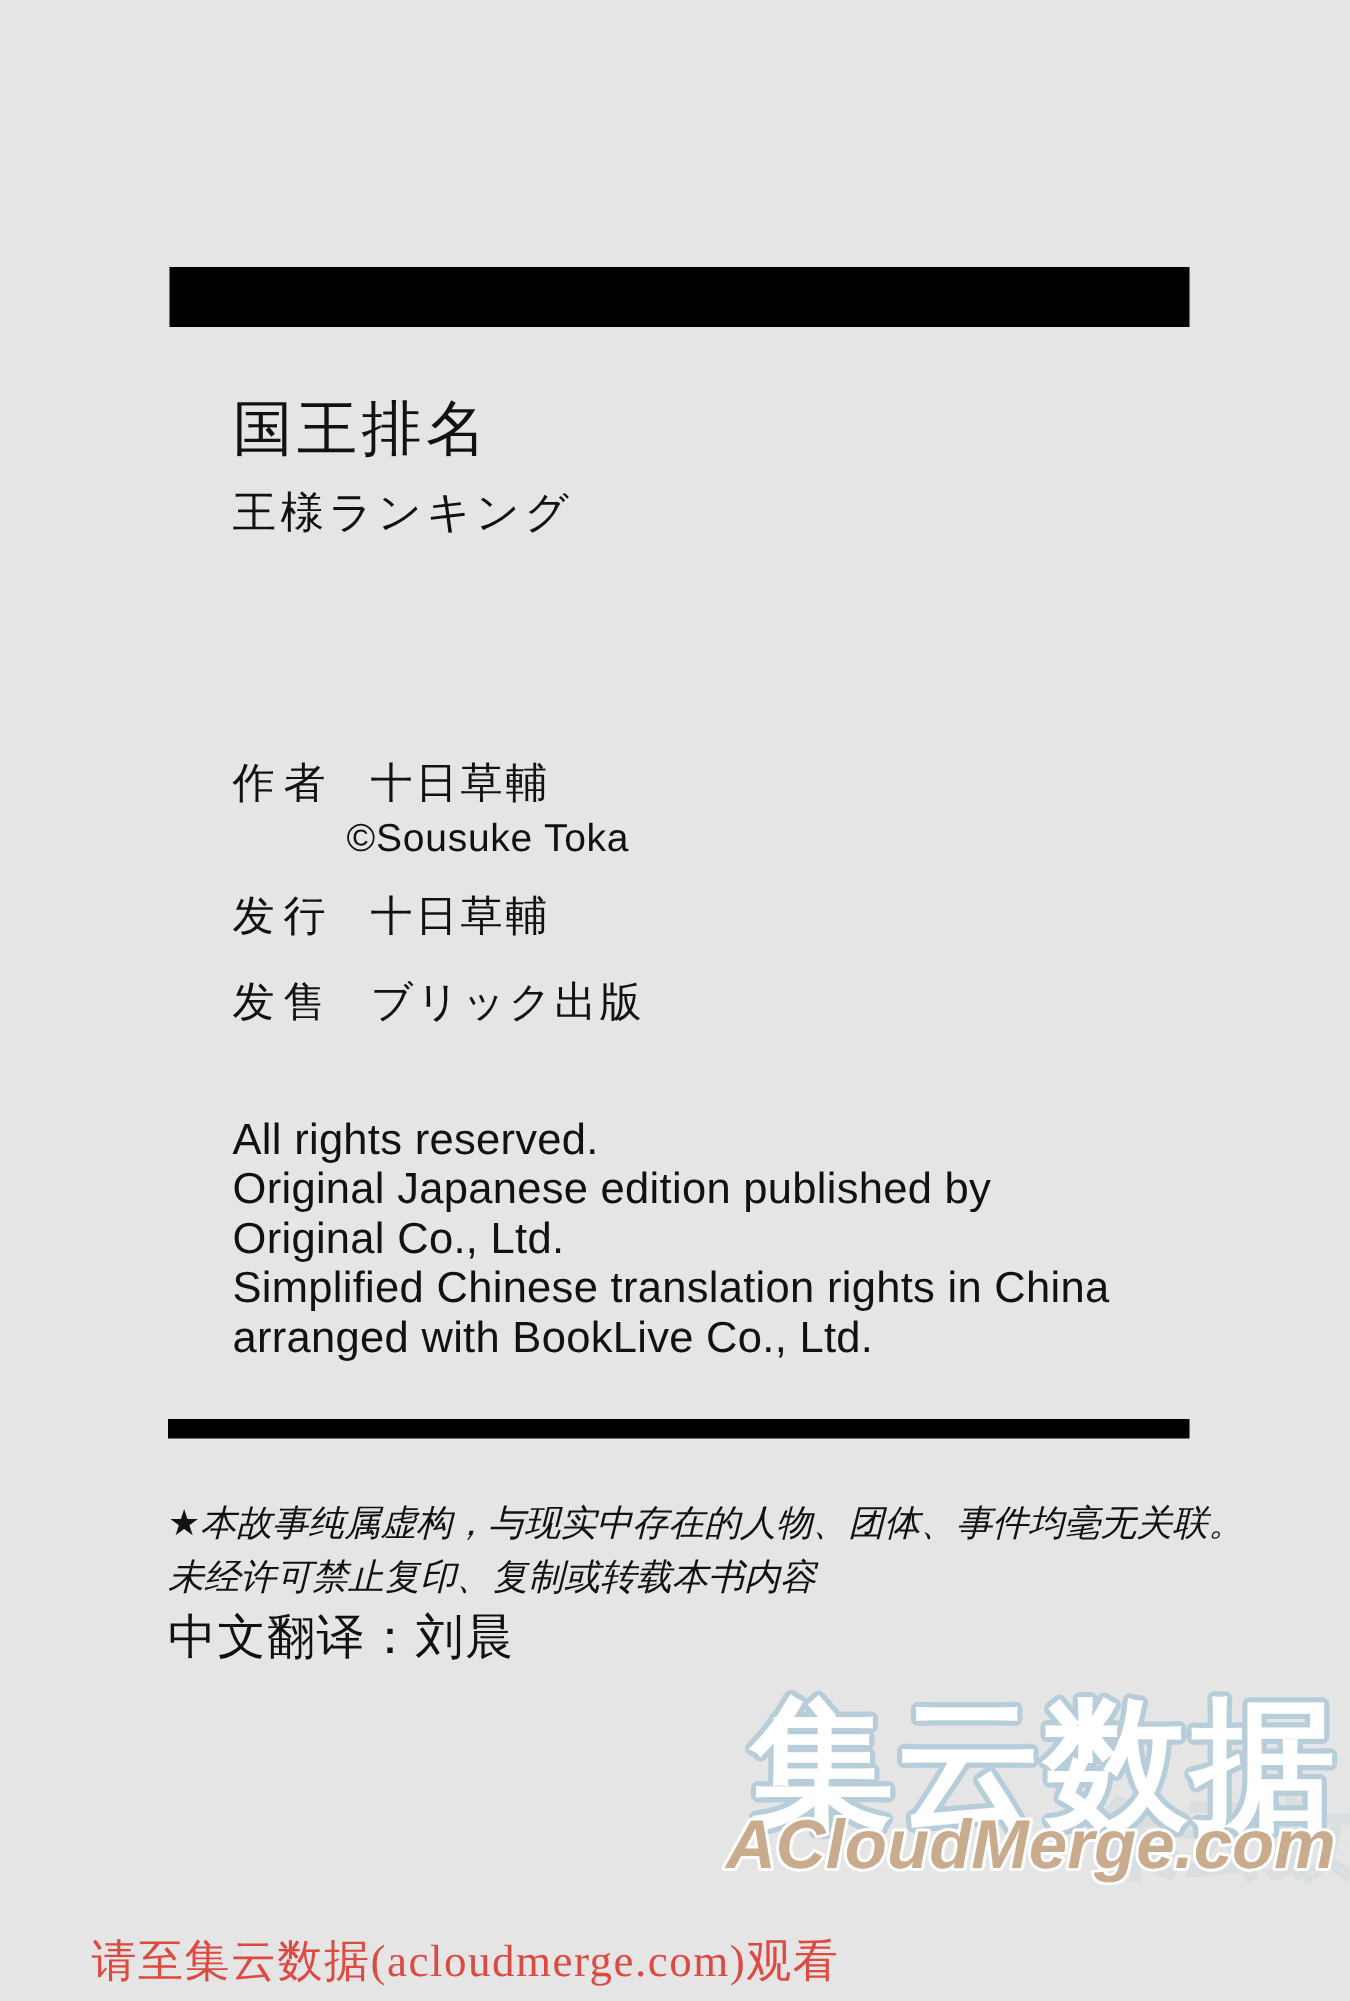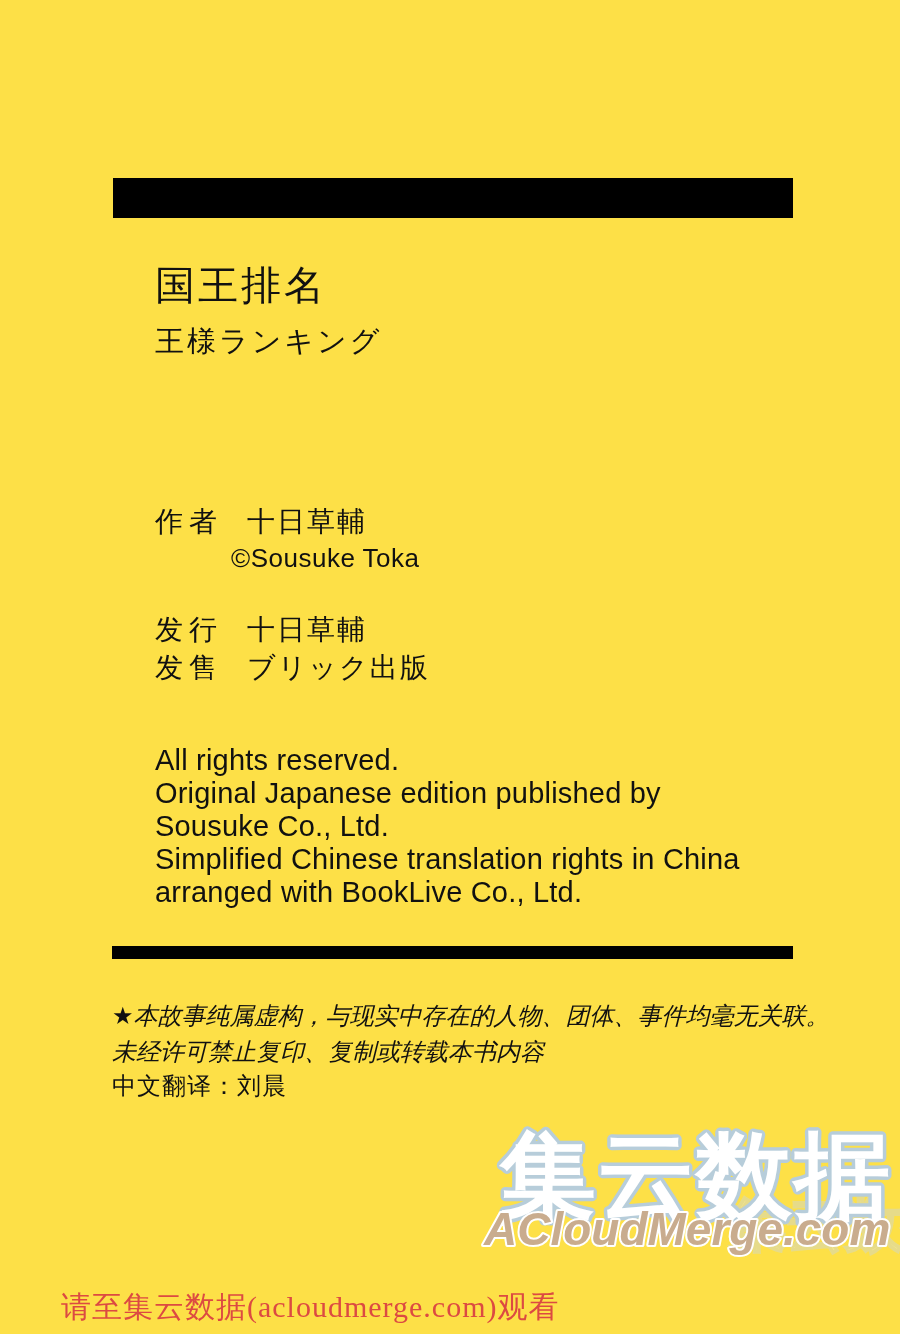--- a/index.html
+++ b/index.html
@@ -5,21 +5,21 @@
   html, body {
     margin: 0;
     padding: 0;
     background: #ffffff;
     font-family: "Liberation Sans", "DejaVu Sans", sans-serif;
   }
   .page {
     position: relative;
     width: 900px;
     height: 1334px;
-    background: #fde047;
+    background: #e5e5e5;
     overflow: hidden;
     color: #1a1a1a;
   }
   .bar {
     position: absolute;
     background: #000000;
   }
   .top-bar  { left: 113px; top: 178px; width: 680px; height: 40px; }
   .bottom-bar{ left: 112px; top: 946px; width: 681px; height: 13px; }
 
@@ -44,21 +44,21 @@
     position: absolute;
     left: 155px;
     font-size: 28px;
     letter-spacing: 2px;
     white-space: nowrap;
     color: #111;
   }
   .credit-row .credit-label { margin-right: 24px; letter-spacing: 6px; font-family: Liberation Serif, serif; }
   .row-author      { top: 503px; }
   .row-copyright   { left: 231px; top: 543px; font-size: 26px; letter-spacing: 0.5px; }
-  .row-publisher   { top: 611px; text-align: right; }
+  .row-publisher   { top: 592px; text-align: right; }
   .row-distributor { top: 649px; }
 
   .rights-block {
     position: absolute;
     left: 155px; top: 744px;
     font-size: 29px;
     line-height: 33px;
     color: #111;
     letter-spacing: 0.2px;
   }
@@ -68,21 +68,21 @@
     left: 112px; top: 998px;
     font-size: 24px;
     line-height: 36px;
     color: #111;
     white-space: nowrap;
     font-style: italic;
   }
   .translator-line {
     position: absolute;
     left: 112px; top: 1070px;
-    font-size: 24px;
+    font-size: 32px;
     letter-spacing: 1px;
     color: #111;
   }
 
   .watermark {
     position: absolute;
     left: 478px; top: 1105px;
     width: 422px; height: 155px;
   }
 
@@ -115,21 +115,21 @@
     <span class="credit-label">发行</span><span>十日草輔</span>
   </div>
 
   <div class="credit-row row-distributor">
     <span class="credit-label">发售</span><span>ブリック出版</span>
   </div>
 
   <div class="rights-block">
     <div>All rights reserved.</div>
     <div>Original Japanese edition published by</div>
-    <div>Sousuke Co., Ltd.</div>
+    <div>Original Co., Ltd.</div>
     <div>Simplified Chinese translation rights in China</div>
     <div>arranged with BookLive Co., Ltd.</div>
   </div>
 
   <div class="bar bottom-bar" style="background: rgb(0, 0, 0);"></div>
 
   <div class="disclaimer-block">
     <div>★本故事纯属虚构，与现实中存在的人物、团体、事件均毫无关联。</div>
     <div>未经许可禁止复印、复制或转载本书内容</div>
   </div>

